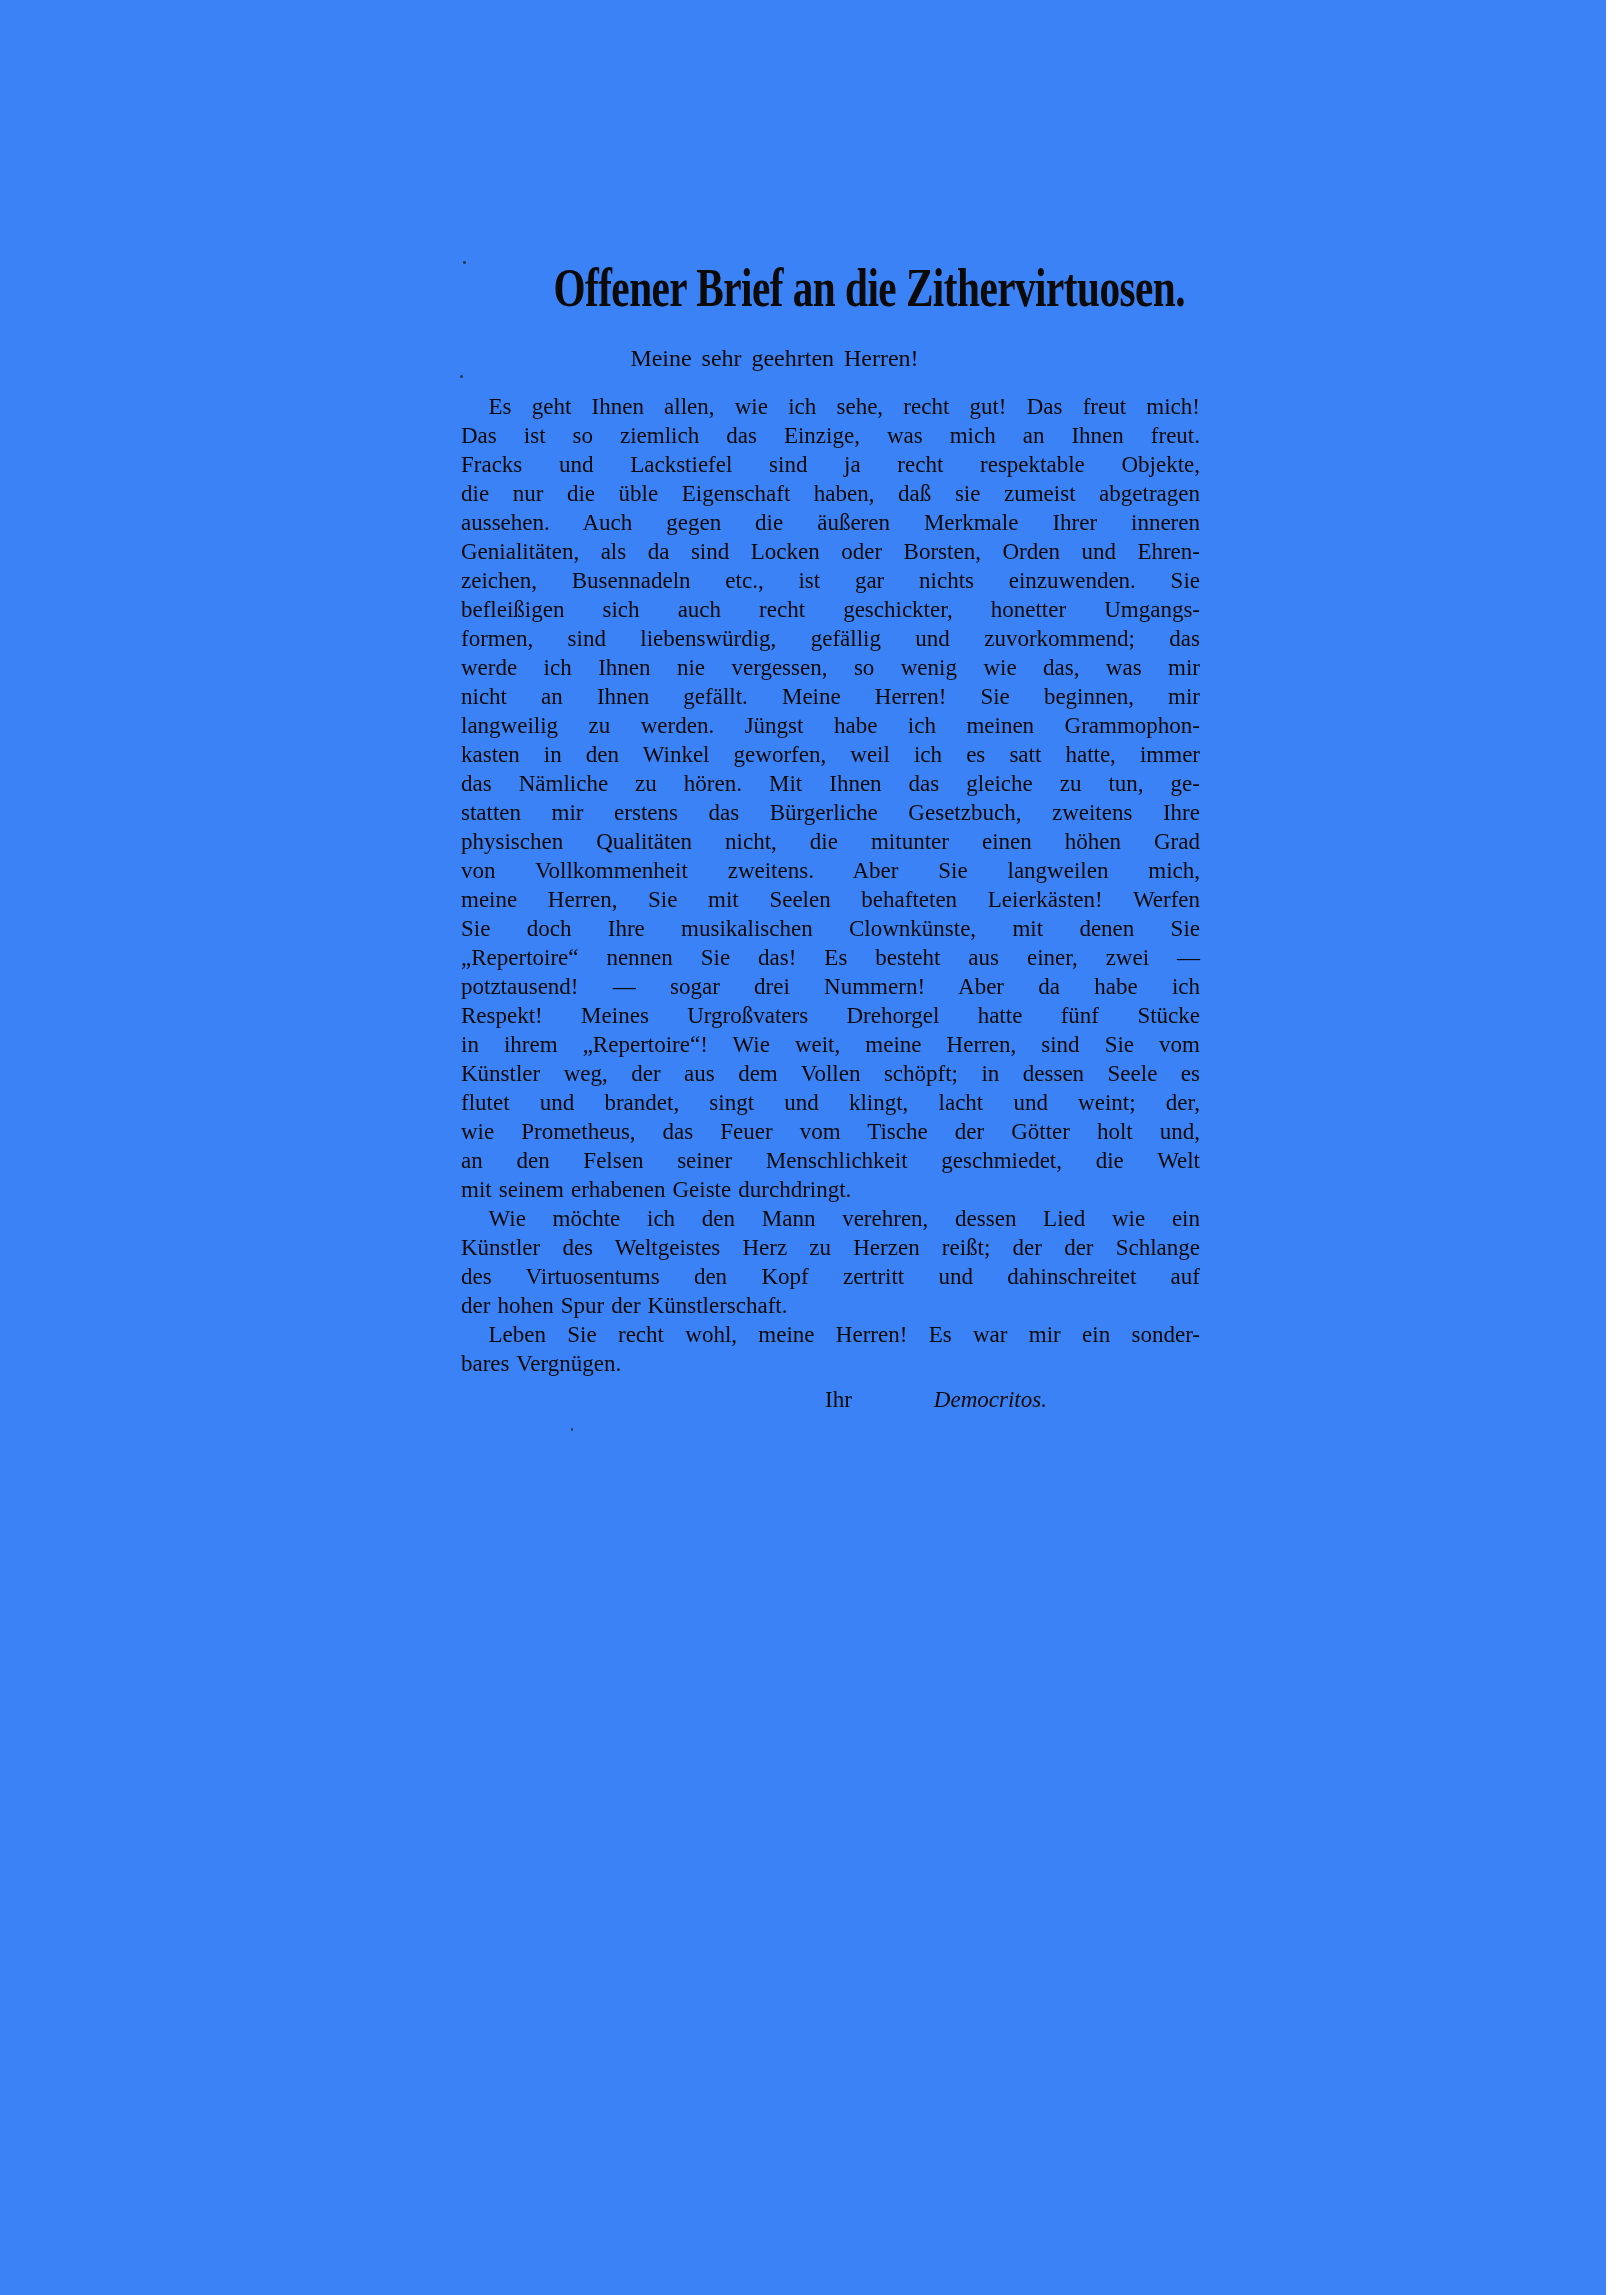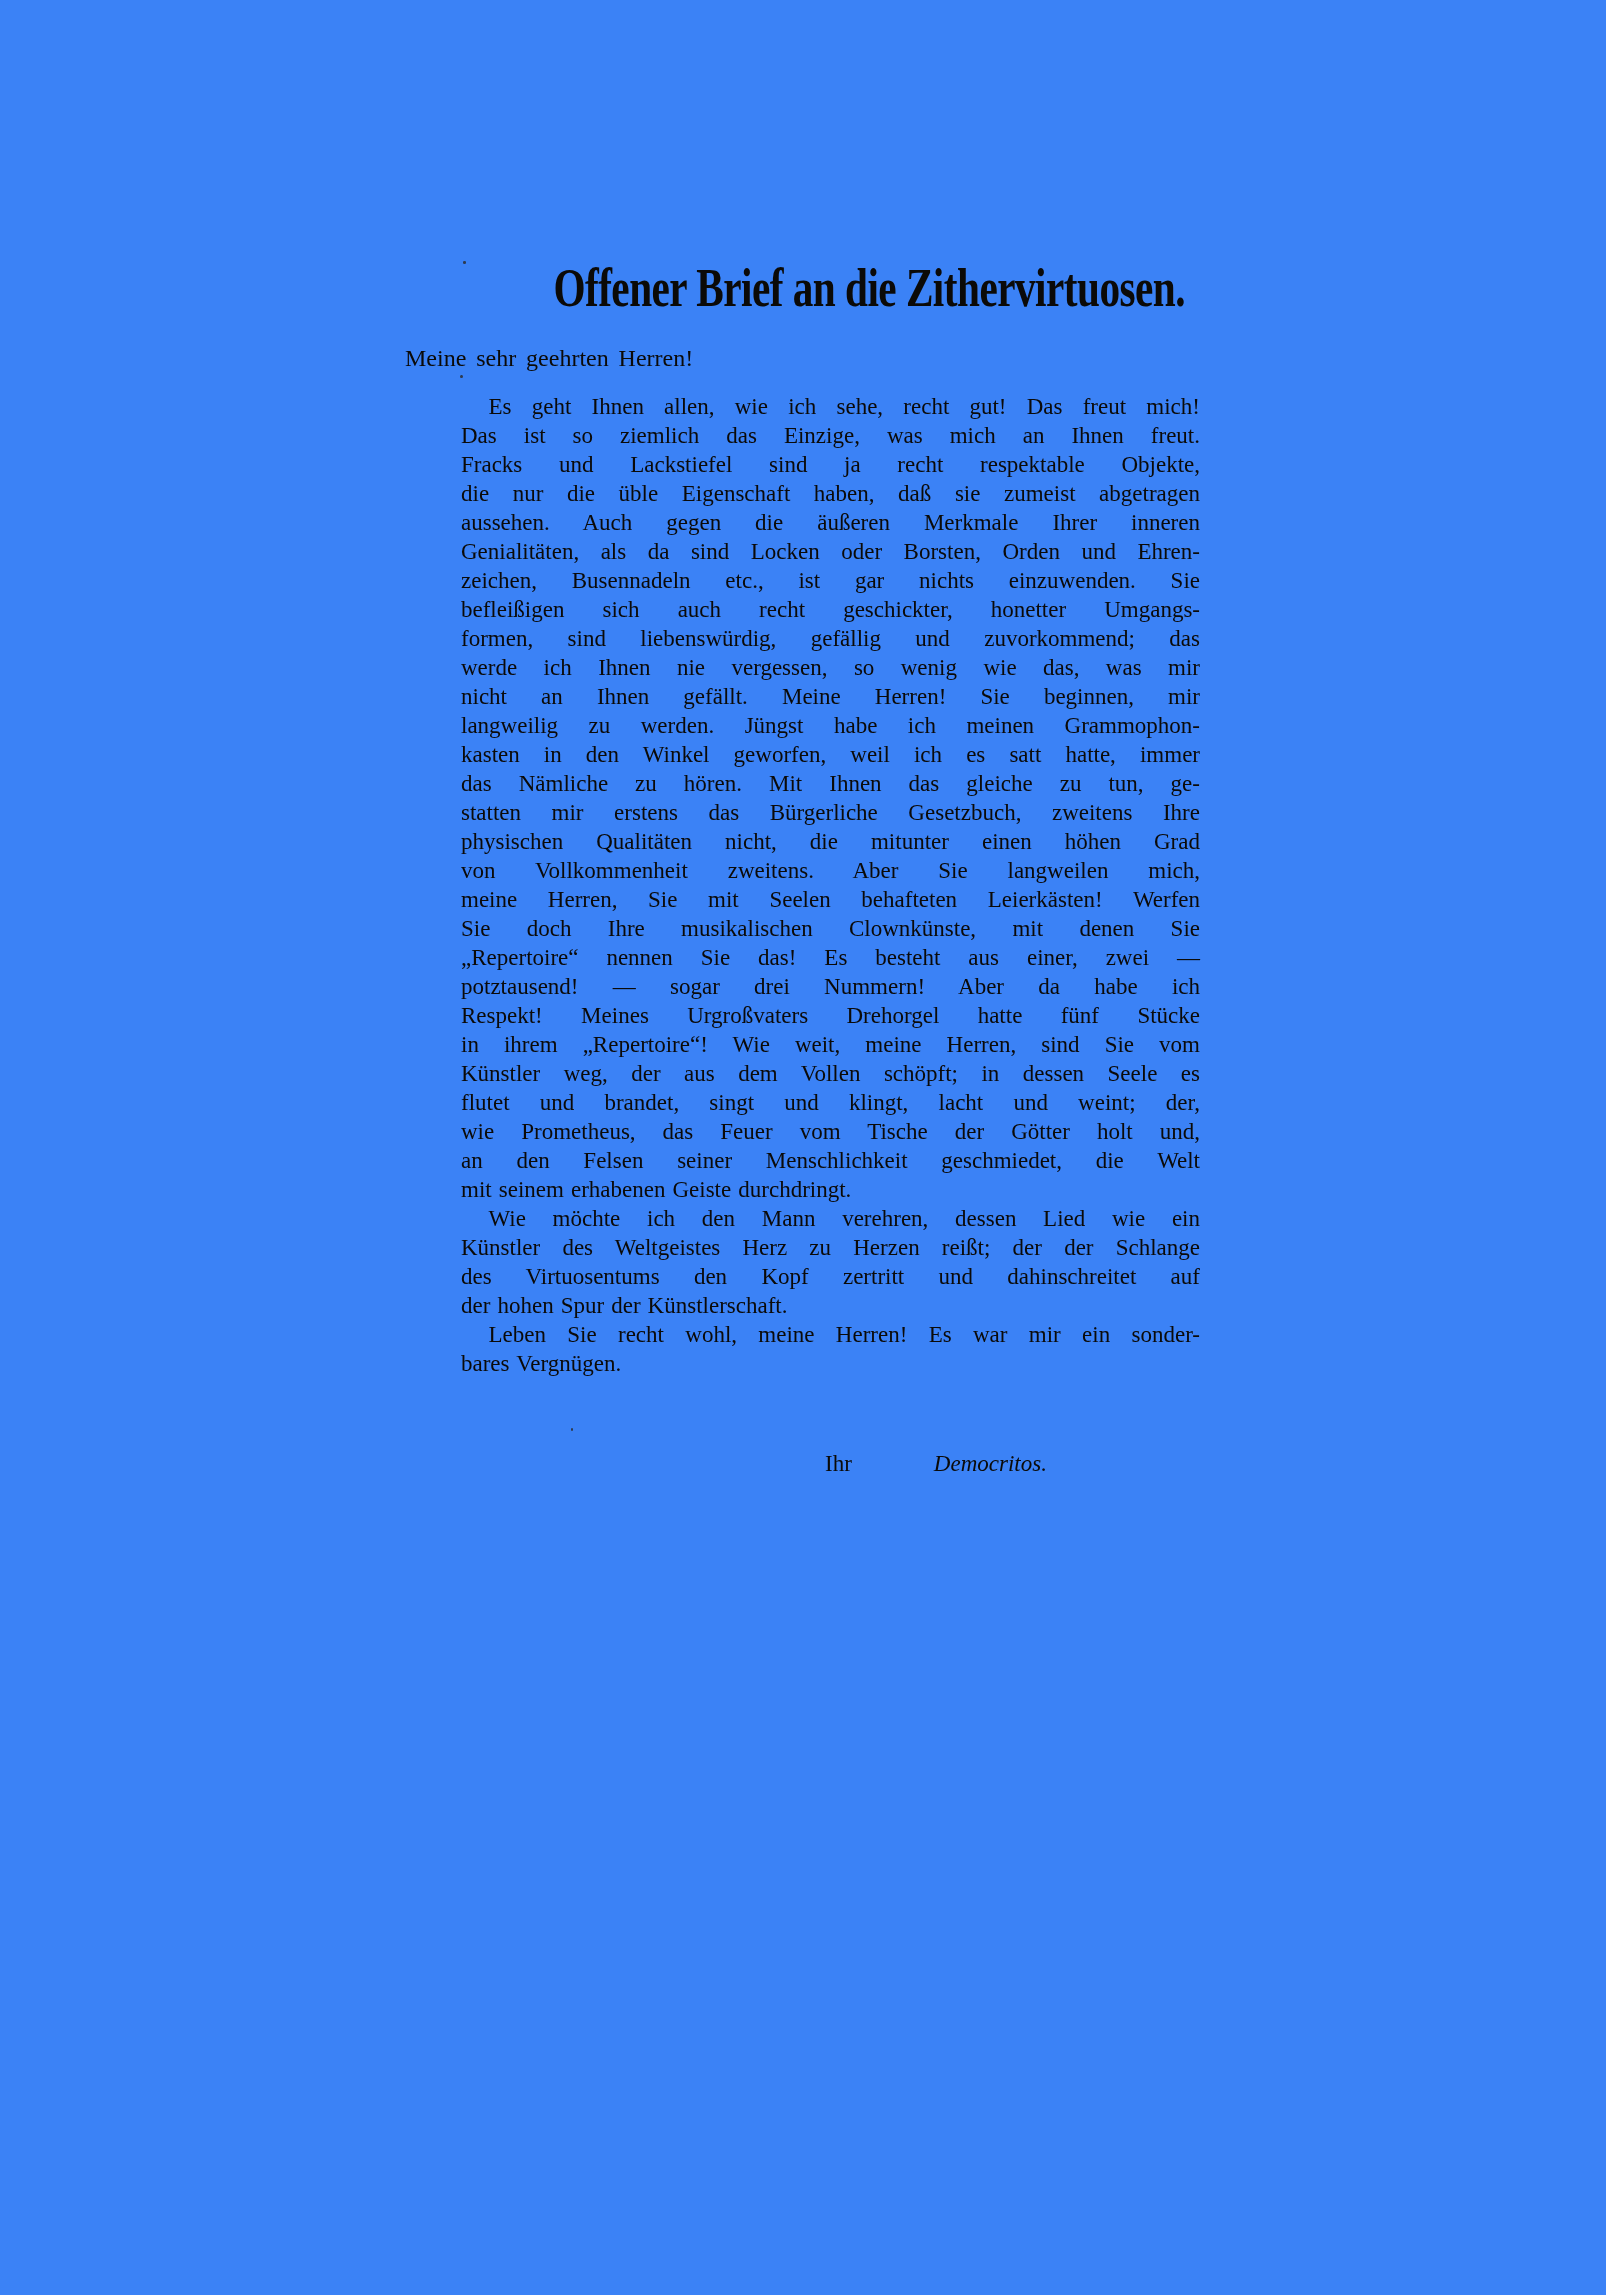--- a/index.html
+++ b/index.html
@@ -30,21 +30,21 @@
     transform-origin: 50% 50%;
     letter-spacing: -0.7px;
   }
   .salutation {
     position: absolute;
     left: 461px;
     top: 343px;
     width: 739px;
     font-size: 24px;
     line-height: 31px;
-    text-align: left;
+    text-align: center;
     transform: translateX(-56px);
     word-spacing: 3.9px;
   }
   .letter-body {
     position: absolute;
     left: 461px;
     top: 392px;
     width: 739px;
     font-size: 23px;
     line-height: 29px;
@@ -53,21 +53,21 @@
   .line {
     text-align: justify;
     text-align-last: justify;
     text-justify: inter-word;
   }
   .line.para-first { text-indent: 27.5px; }
   .line.para-last  { text-align-last: left; }
   .signature {
     position: absolute;
     left: 461px;
-    top: 1449px;
+    top: 1385px;
     width: 739px;
     font-size: 23px;
     line-height: 29px;
     display: flex;
     align-items: baseline;
   }
   .sig-closing { margin-left: 364px; }
   .sig-name    { margin-left: 82px; font-style: italic; }
   .speck {
     position: absolute;

